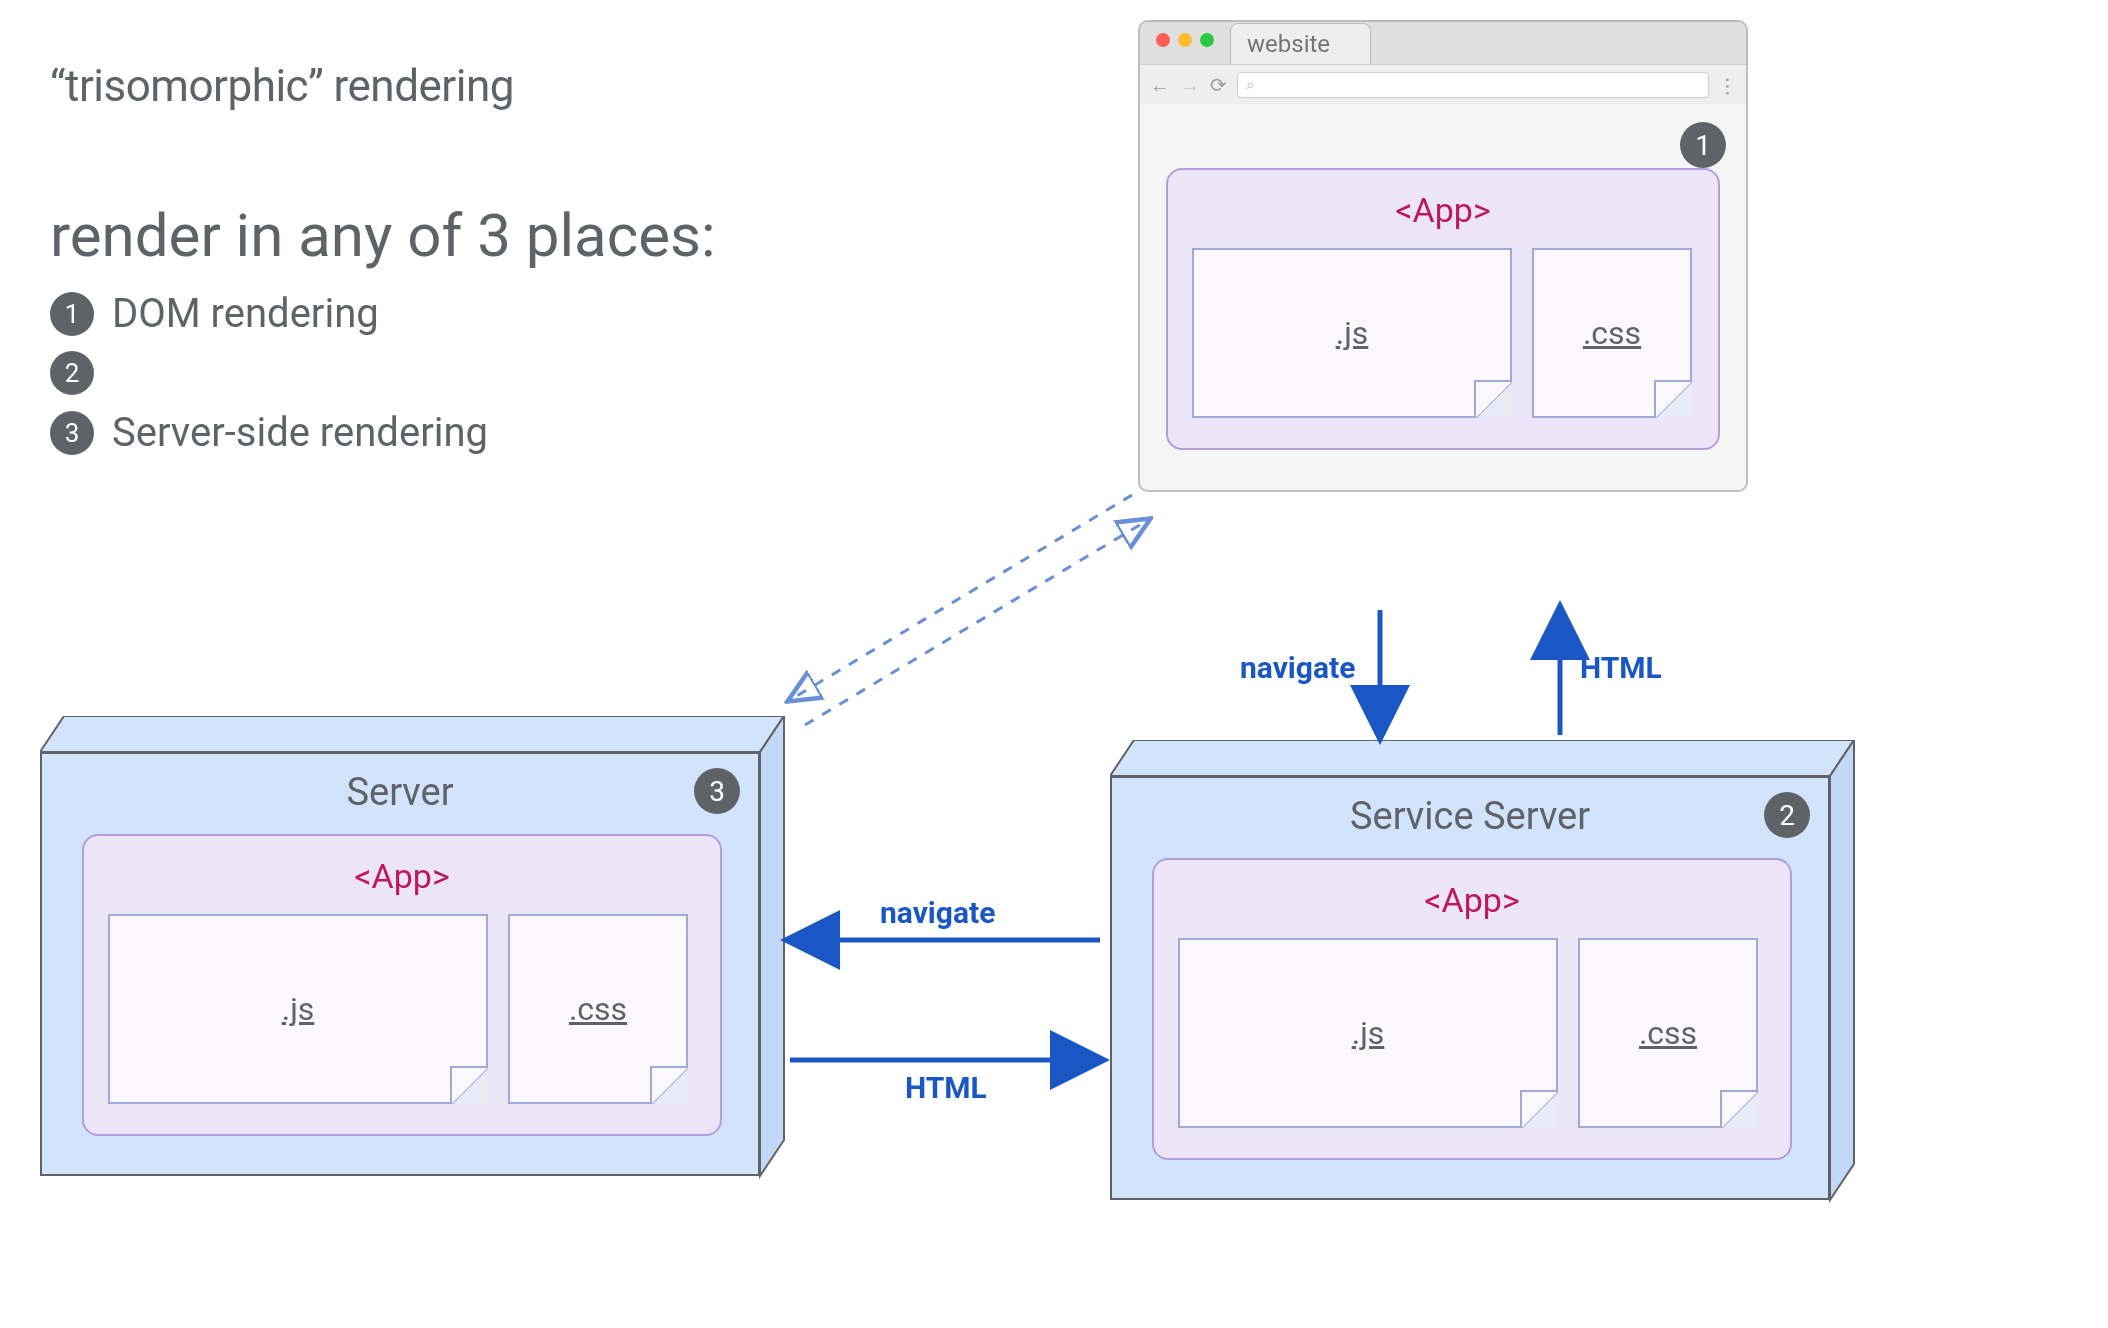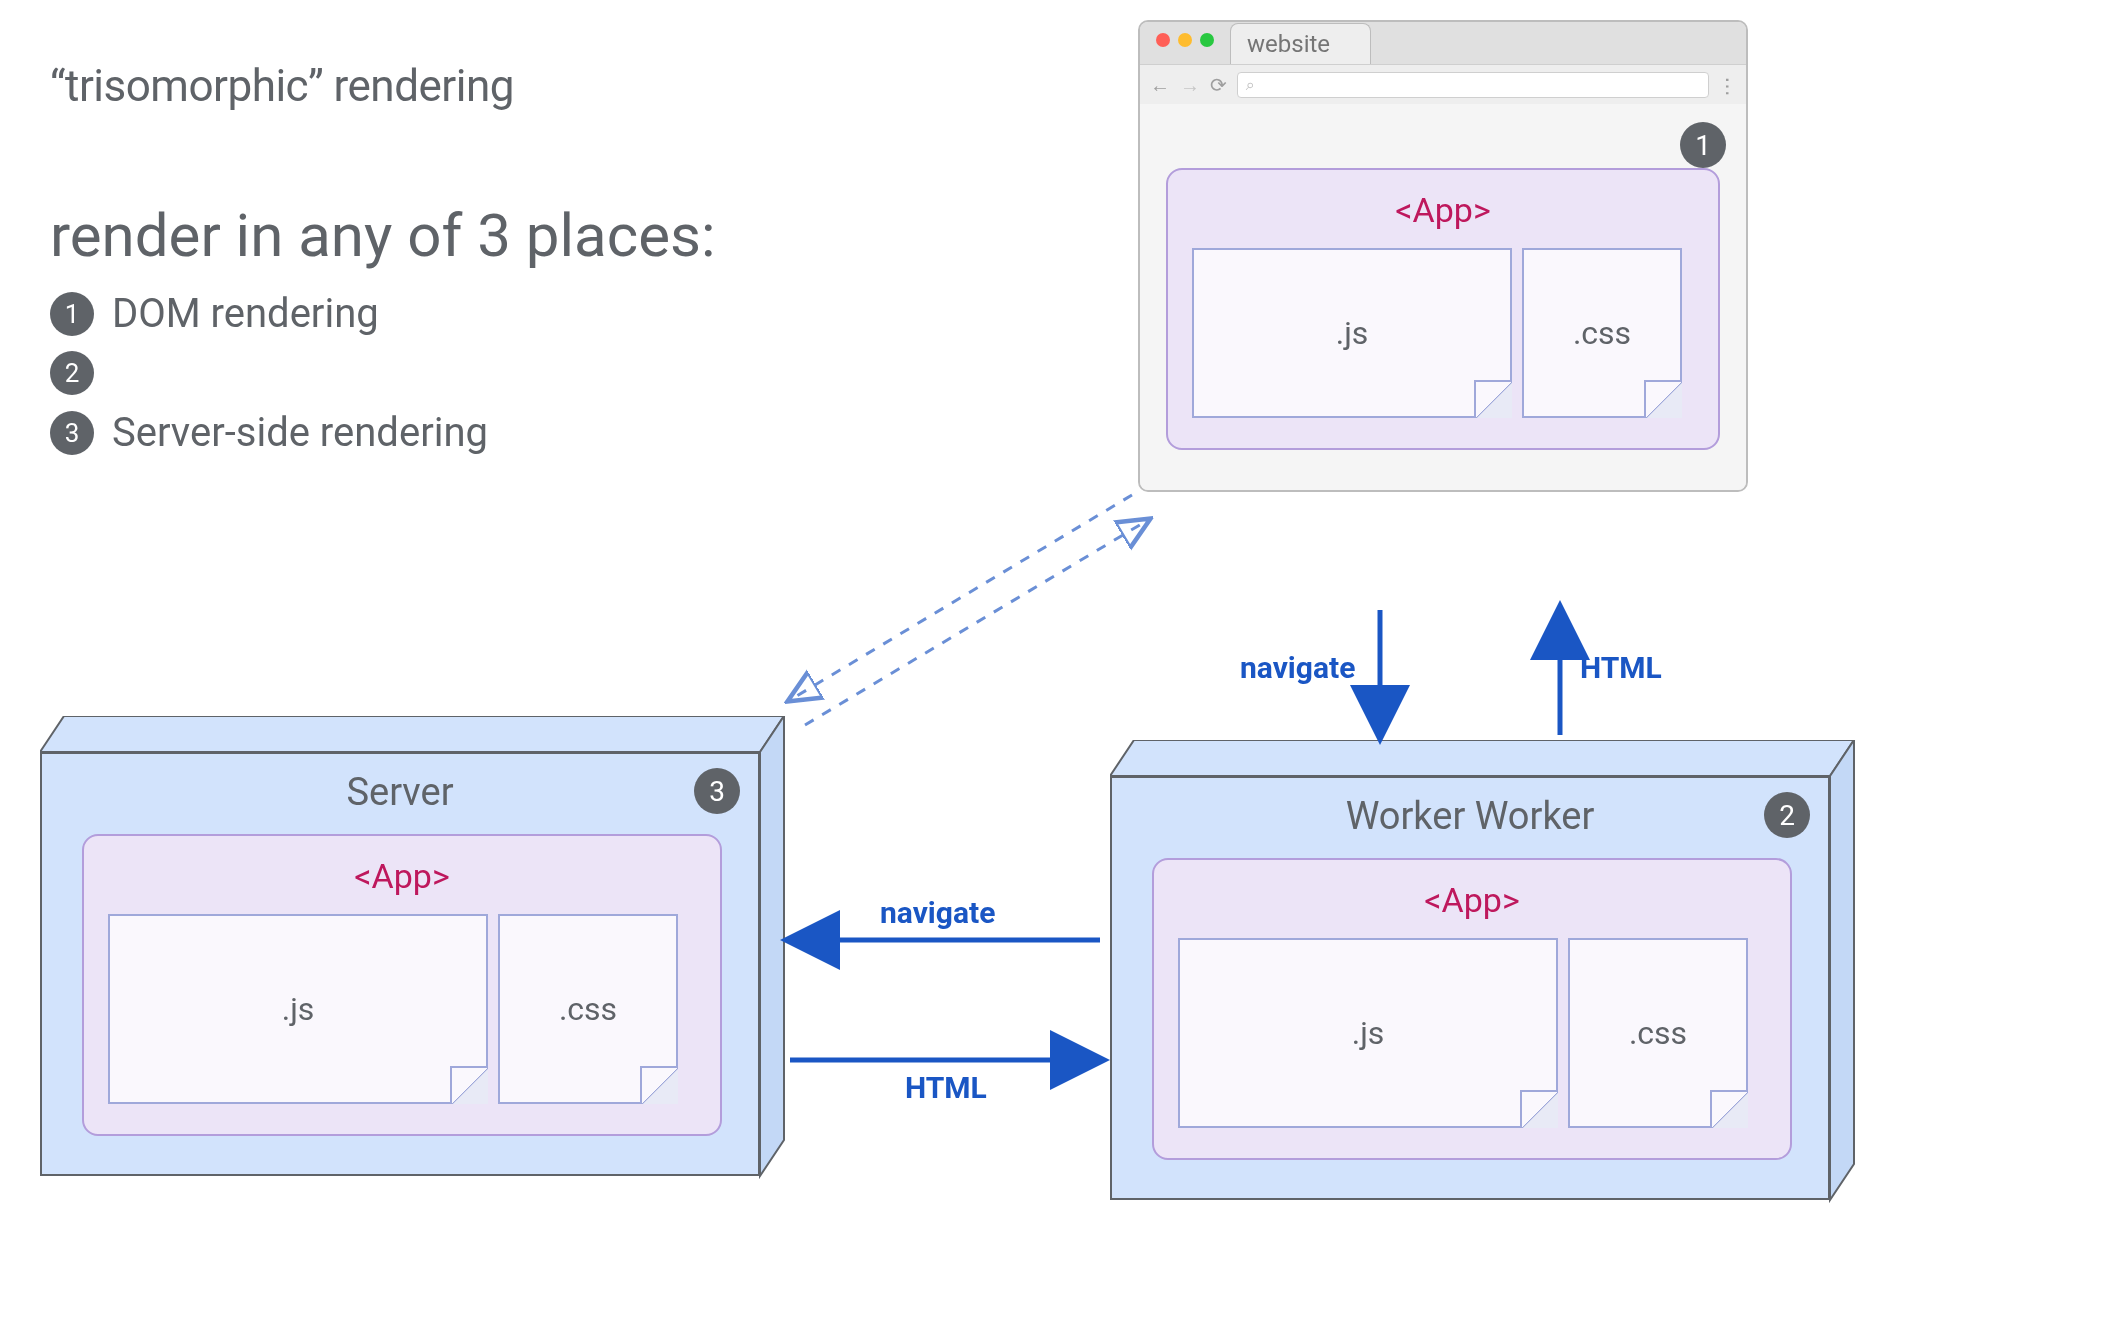--- a/index.html
+++ b/index.html
@@ -93,22 +93,23 @@
     padding: 20px 24px 30px 24px;
   }
   .app-panel .app-title {
     text-align: center;
     color: #be185d;
     font-size: 34px;
     margin-bottom: 18px;
   }
   .files {
     display: flex;
-    gap: 10px;
+    gap: 20px;
     align-items: flex-start;
+    text-decoration: underline;
   }
   .file {
     position: relative;
     background: #faf8fd;
     border: 2px solid #9fa8da;
     display: flex;
     align-items: center;
     justify-content: center;
     font-size: 32px;
     color: #5f6368;
@@ -292,21 +293,21 @@
   </div>
 
   <div class="box3d" style="left:1110px; top:740px; width:720px; height:460px;">
     <svg width="760" height="40" style="position:absolute;left:0;top:0;">
       <polygon points="24,0 744,0 720,36 0,36" fill="#d2e3fc" stroke="#5f6368" stroke-width="2"></polygon>
     </svg>
     <svg width="30" height="470" style="position:absolute;left:718px;top:0;">
       <polygon points="26,0 26,424 2,460 2,36" fill="#c3d8f6" stroke="#5f6368" stroke-width="2"></polygon>
     </svg>
     <div class="face" style="left:0; top:36px; width:720px; height:424px;">
-      <div class="label">Worker Worker</div>
+      <div class="label">Service Server</div>
       <div class="badge">
         <div class="badge-circle">2</div>
       </div>
       <div class="app-panel" style="left:40px; top:80px; width:640px;">
         <div class="app-title">&lt;App&gt;</div>
         <div class="files">
           <div class="file" style="width:380px;height:190px;">
             <span>.js</span>
             <div class="fold"></div>
           </div>

